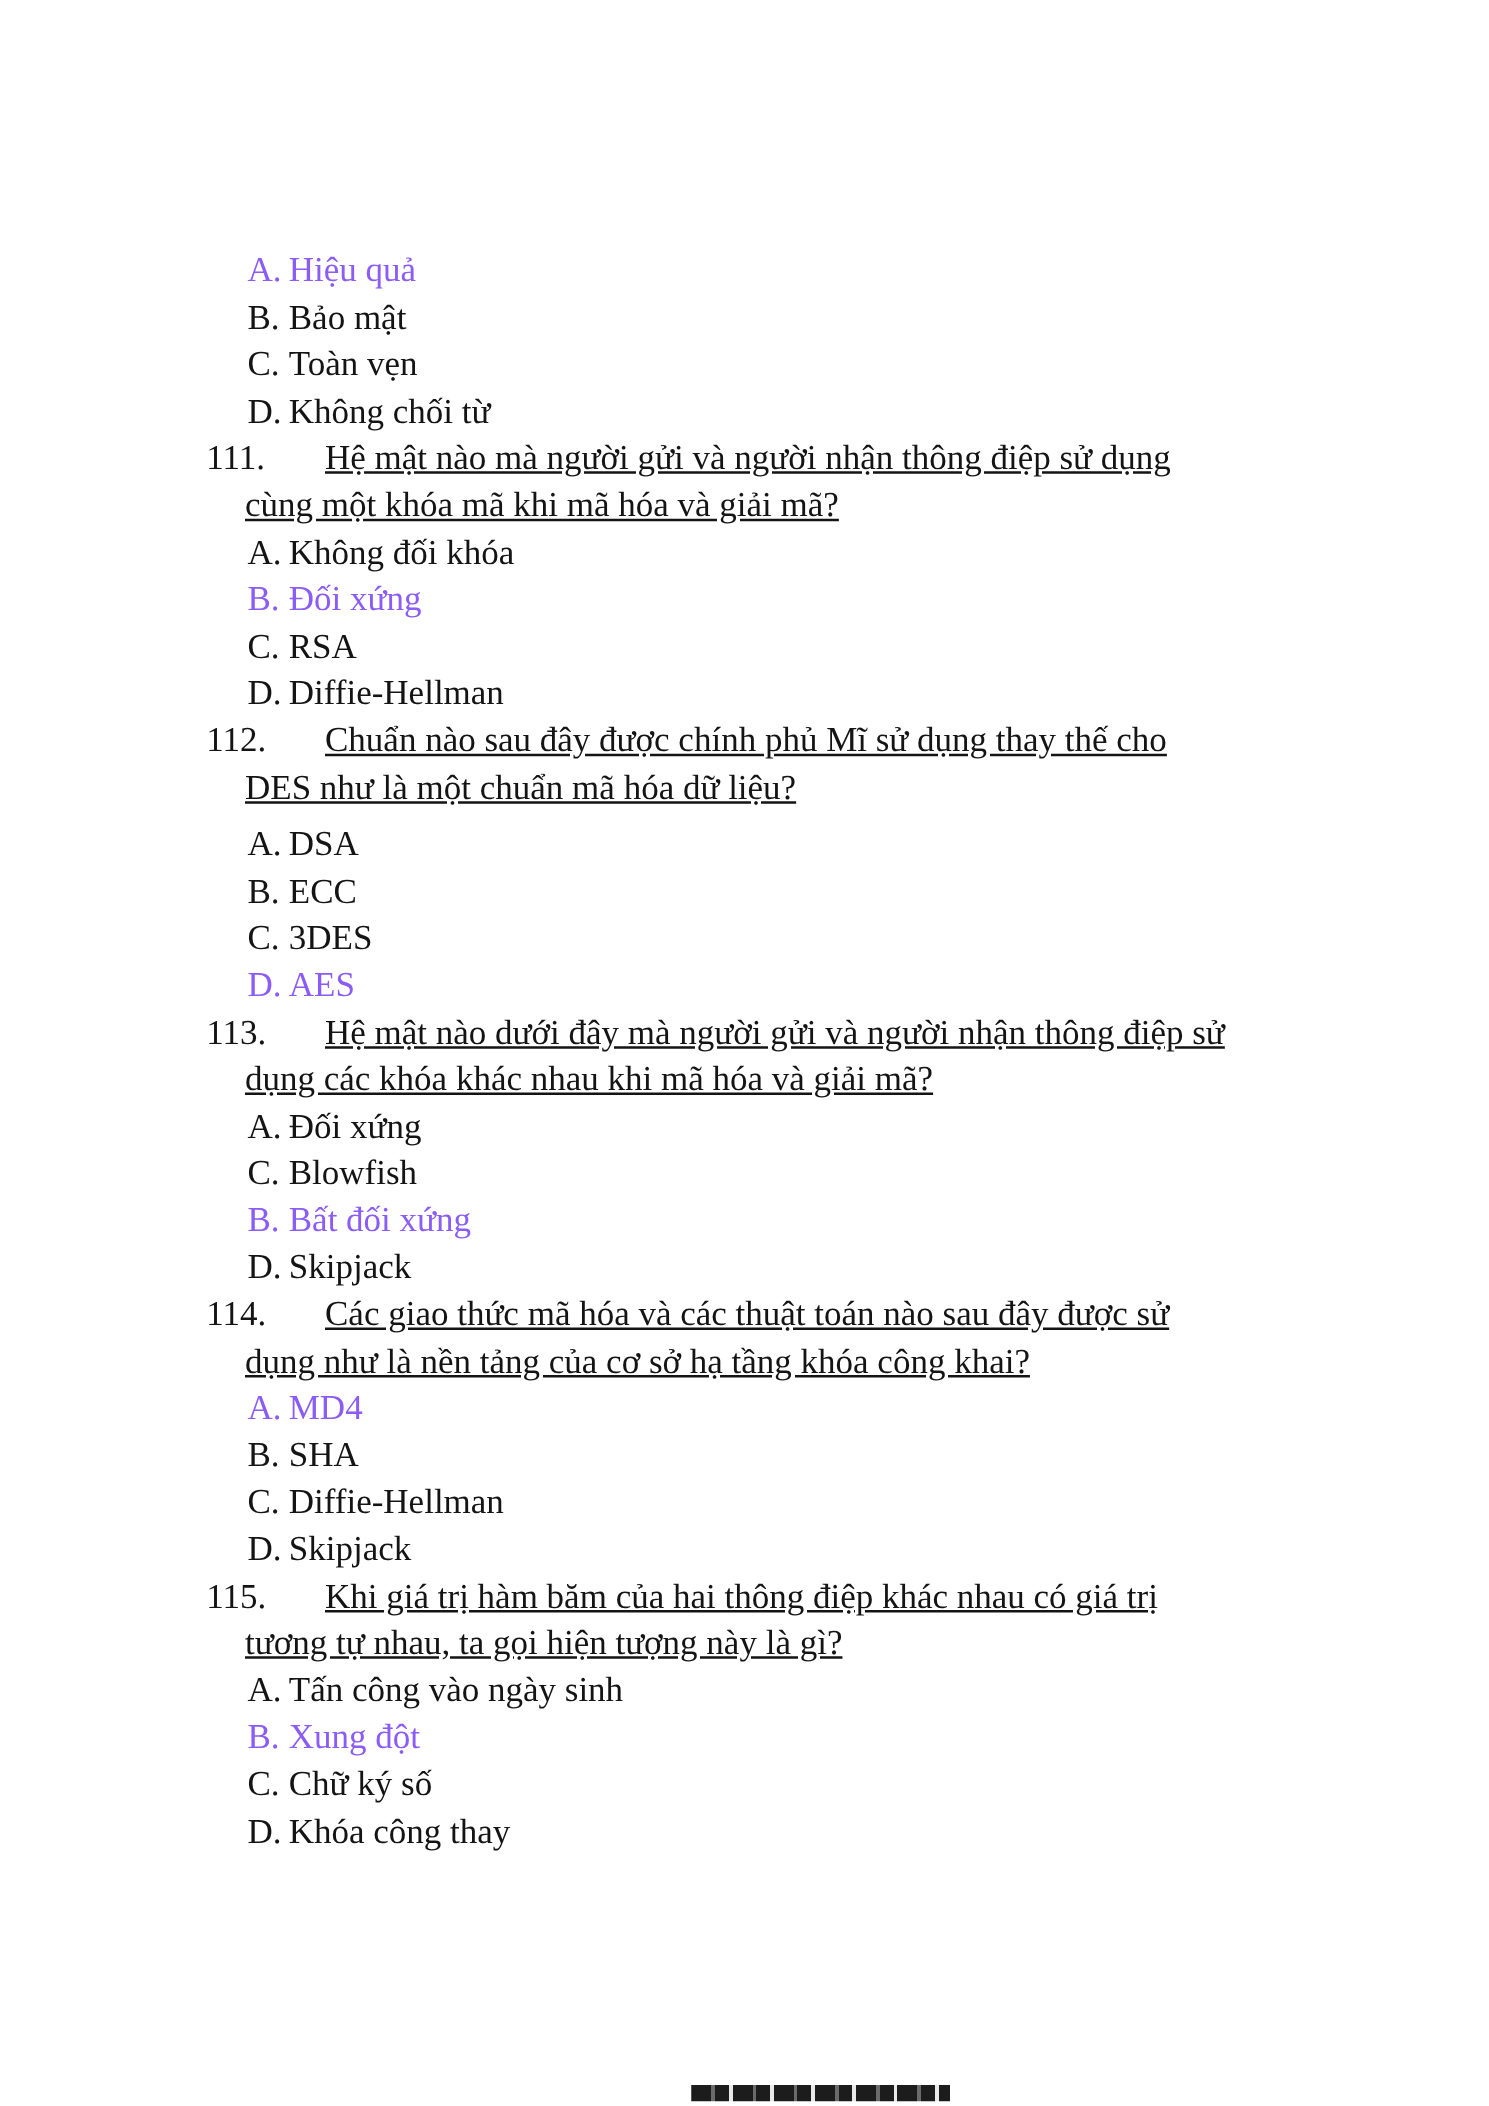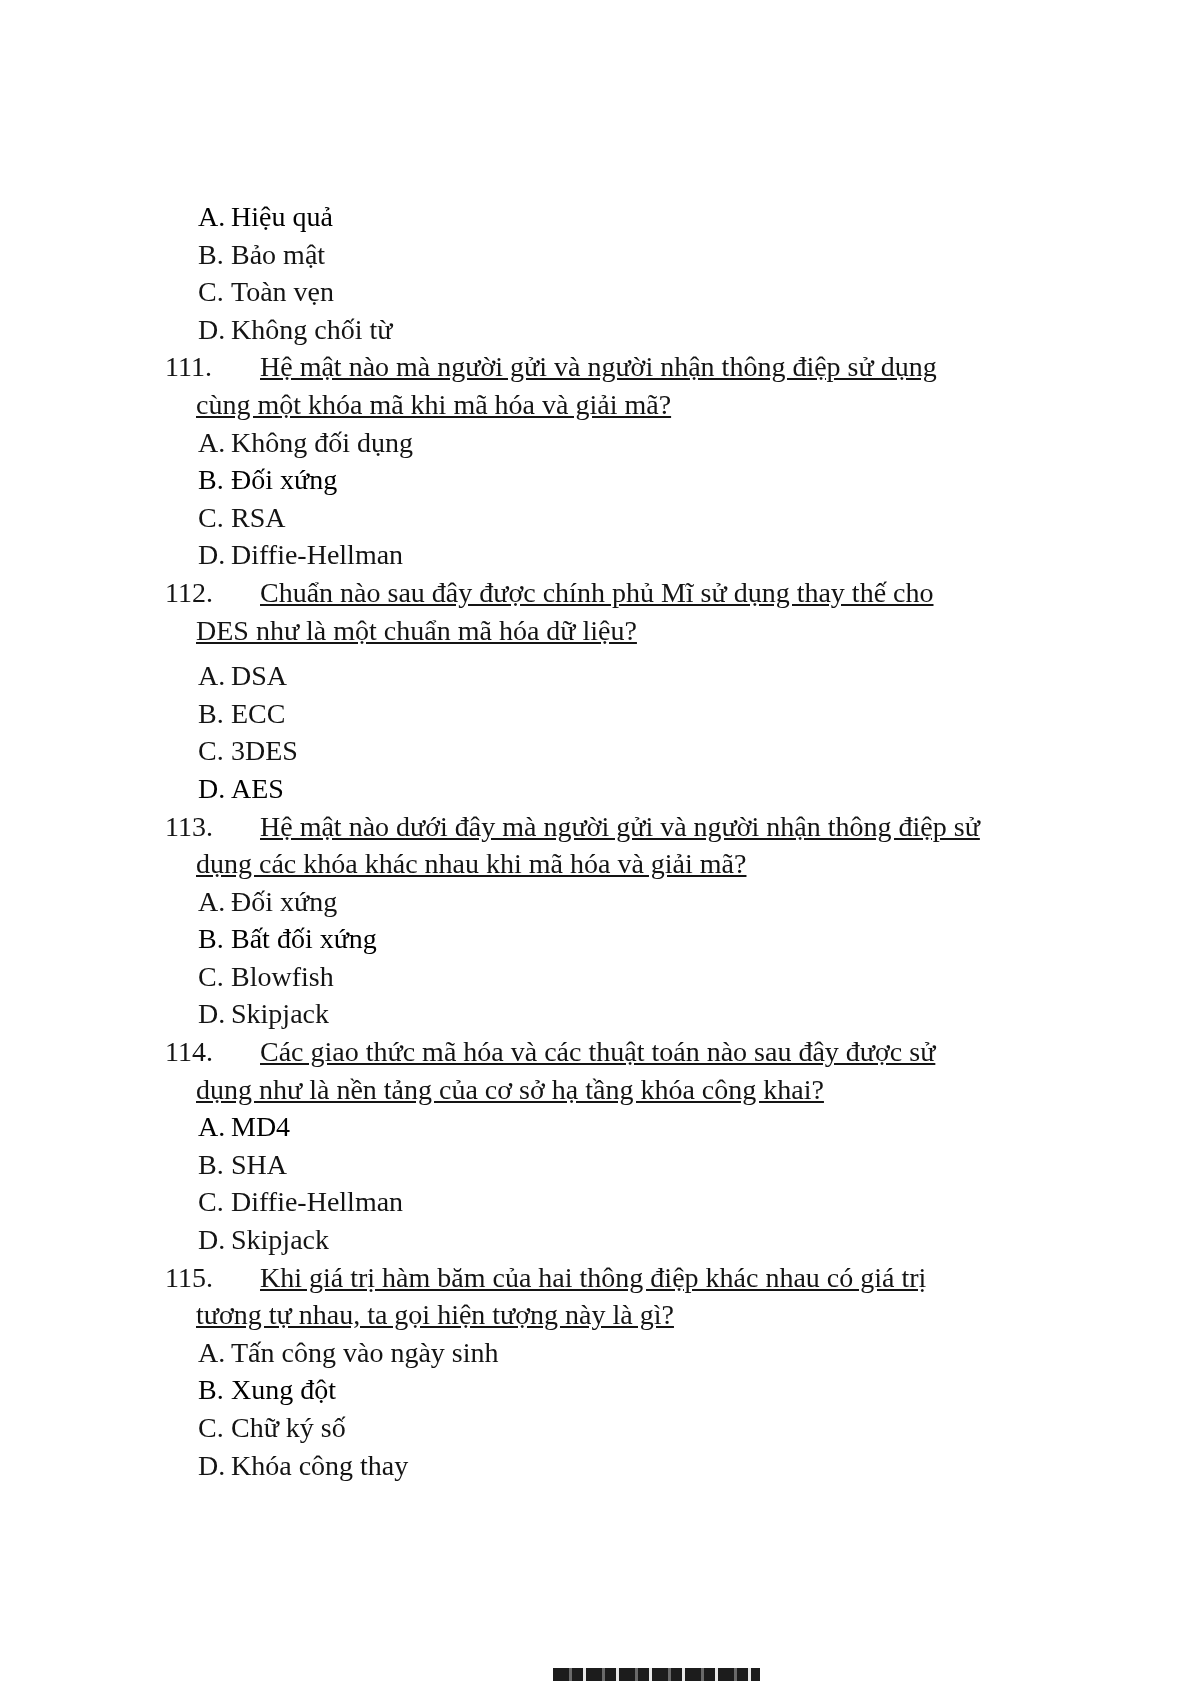--- a/index.html
+++ b/index.html
@@ -37,21 +37,21 @@
     width: 95px;
     text-indent: 0;
   }
   .option {
     margin-left: 33px;
   }
   .opt-label {
     display: inline-block;
     width: 33px;
   }
-  .option[data-hl="true"] { color: #000000; }
+  .option[data-hl="true"] { color: #8b5cf6; }
   .opts-gap { margin-top: 8px; }
   .footer-smudge {
     position: absolute;
     left: 553px;
     top: 1668px;
     width: 207px;
     height: 13px;
     background: repeating-linear-gradient(90deg,
       #1c1c1c 0 16px, #6a6a6a 16px 19px,
       #1c1c1c 19px 30px, #e9e9e9 30px 33px);
@@ -65,41 +65,41 @@
 
     <div class="question">
       <div class="option" data-hl="true"><span class="opt-label">A.</span><span class="opt-text">Hiệu quả</span></div>
       <div class="option" data-hl="false"><span class="opt-label">B.</span><span class="opt-text">Bảo mật</span></div>
       <div class="option" data-hl="false"><span class="opt-label">C.</span><span class="opt-text">Toàn vẹn</span></div>
       <div class="option" data-hl="false"><span class="opt-label">D.</span><span class="opt-text">Không chối từ</span></div>
     </div>
 
     <div class="question">
       <div class="q-para"><span class="q-num">111.</span><span class="q-body">Hệ mật nào mà người gửi và người nhận thông điệp sử dụng cùng một khóa mã khi mã hóa và giải mã?</span></div>
-      <div class="option" data-hl="false"><span class="opt-label">A.</span><span class="opt-text">Không đối dụng</span></div>
+      <div class="option" data-hl="false"><span class="opt-label">A.</span><span class="opt-text">Không đối khóa</span></div>
       <div class="option" data-hl="true"><span class="opt-label">B.</span><span class="opt-text">Đối xứng</span></div>
       <div class="option" data-hl="false"><span class="opt-label">C.</span><span class="opt-text">RSA</span></div>
       <div class="option" data-hl="false"><span class="opt-label">D.</span><span class="opt-text">Diffie-Hellman</span></div>
     </div>
 
     <div class="question">
       <div class="q-para"><span class="q-num">112.</span><span class="q-body">Chuẩn nào sau đây được chính phủ Mĩ sử dụng thay thế cho DES như là một chuẩn mã hóa dữ liệu?</span></div>
       <div class="opts-gap">
         <div class="option" data-hl="false"><span class="opt-label">A.</span><span class="opt-text">DSA</span></div>
         <div class="option" data-hl="false"><span class="opt-label">B.</span><span class="opt-text">ECC</span></div>
         <div class="option" data-hl="false"><span class="opt-label">C.</span><span class="opt-text">3DES</span></div>
         <div class="option" data-hl="true"><span class="opt-label">D.</span><span class="opt-text">AES</span></div>
       </div>
     </div>
 
     <div class="question">
       <div class="q-para"><span class="q-num">113.</span><span class="q-body">Hệ mật nào dưới đây mà người gửi và người nhận thông điệp sử dụng các khóa khác nhau khi mã hóa và giải mã?</span></div>
       <div class="option" data-hl="false"><span class="opt-label">A.</span><span class="opt-text">Đối xứng</span></div>
+      <div class="option" data-hl="false"><span class="opt-label">C.</span><span class="opt-text">Blowfish</span></div>
       <div class="option" data-hl="true"><span class="opt-label">B.</span><span class="opt-text">Bất đối xứng</span></div>
-      <div class="option" data-hl="false"><span class="opt-label">C.</span><span class="opt-text">Blowfish</span></div>
       <div class="option" data-hl="false"><span class="opt-label">D.</span><span class="opt-text">Skipjack</span></div>
     </div>
 
     <div class="question">
       <div class="q-para"><span class="q-num">114.</span><span class="q-body">Các giao thức mã hóa và các thuật toán nào sau đây được sử dụng như là nền tảng của cơ sở hạ tầng khóa công khai?</span></div>
       <div class="option" data-hl="true"><span class="opt-label">A.</span><span class="opt-text">MD4</span></div>
       <div class="option" data-hl="false"><span class="opt-label">B.</span><span class="opt-text">SHA</span></div>
       <div class="option" data-hl="false"><span class="opt-label">C.</span><span class="opt-text">Diffie-Hellman</span></div>
       <div class="option" data-hl="false"><span class="opt-label">D.</span><span class="opt-text">Skipjack</span></div>
     </div>

